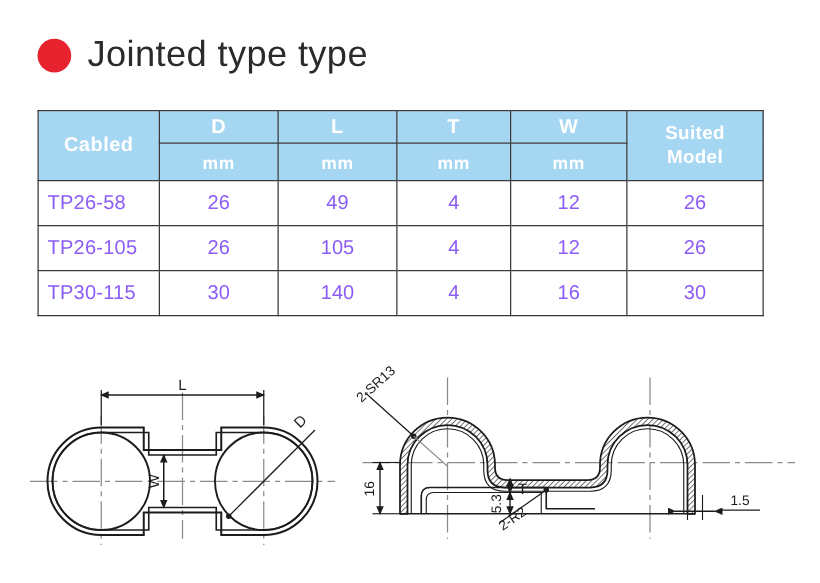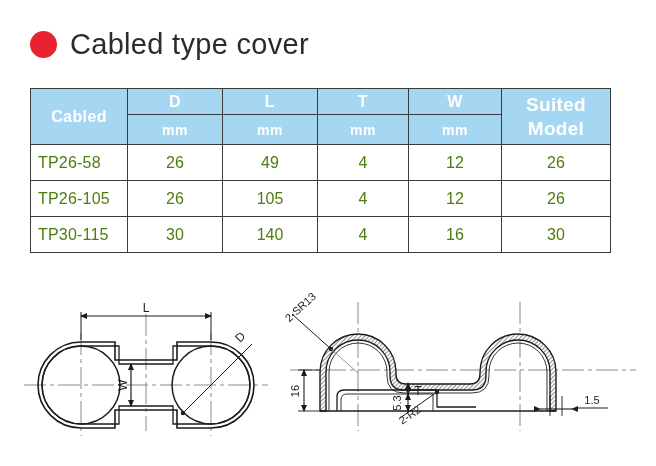--- a/index.html
+++ b/index.html
@@ -69,29 +69,29 @@
     height: 29px;
     font-size: 14px;
     font-weight: bold;
     letter-spacing: 0.5px;
   }
   th.hdr-model {
     font-size: 16px;
     letter-spacing: 0.4px;
   }
   th.hdr-suited {
-    font-size: 19px;
+    font-size: 15px;
     line-height: 1.25;
     letter-spacing: 0.3px;
   }
   #spec-table tbody td {
     height: 35px;
     font-size: 16px;
     background: #ffffff;
-    color: #4d7c0f;
+    color: #8b5cf6;
   }
   #spec-table tbody td.model-cell {
     text-align: left;
     padding-left: 7px;
     letter-spacing: 0.2px;
   }
 
   
   #drawings {
     position: absolute;
@@ -111,21 +111,21 @@
     font-family: "Liberation Sans", sans-serif;
     font-size: 12px;
     fill: #1c1c1c;
   }
 </style>
 </head>
 <body>
 
 <div id="title-row">
   <div id="title-bullet"></div>
-  <div id="title-text">Cabled type cover</div>
+  <div id="title-text">Jointed type type</div>
 </div>
 
 <table id="spec-table">
   <thead>
     <tr>
       <th class="hdr-main hdr-model" rowspan="2" style="width:96px">Cabled</th>
       <th class="hdr-main" style="width:94px">D</th>
       <th class="hdr-main" style="width:94px">L</th>
       <th class="hdr-main" style="width:90px">T</th>
       <th class="hdr-main" style="width:92px">W</th>

